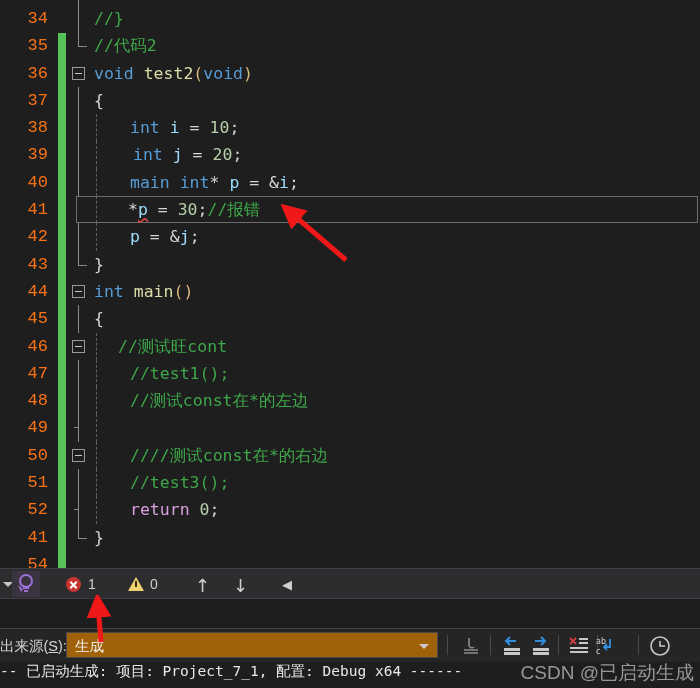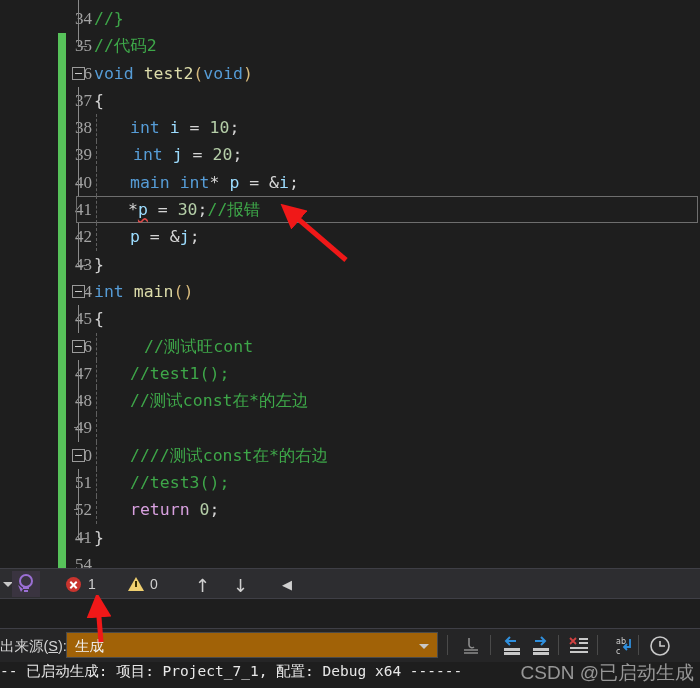--- a/index.html
+++ b/index.html
@@ -30,24 +30,23 @@
     height: 27.3px;
     line-height: 27.3px;
     white-space: pre;
   }
 
   .lineno {
     position: absolute;
     left: 0;
     width: 48px;
     text-align: right;
-    color: #a3a3a3;
-    font-family: Liberation Serif, serif;
+    color: #f97316;
+    font-family: Liberation Mono, monospace;
     font-size: 17px;
-    margin-left: 44px;
   }
 
   .changebar {
     position: absolute;
     left: 58px;
     width: 8px;
     height: 27.3px;
     background: #57c25a;
   }
 
@@ -405,21 +404,21 @@
       <span class="changebar"></span>
       <span class="foldline"></span>
       <span class="codetext t-pun">{</span>
     </div>
 
     <div class="code-row">
       <span class="lineno">47</span>
       <span class="changebar"></span>
       <span class="fold"></span>
       <span class="indentline dashed" style="left:96px;"></span>
-      <span class="codetext t-cmt" style="left:144px;">//测试旺cont</span>
+      <span class="codetext t-cmt" style="left:118px;">//测试旺cont</span>
     </div>
 
     <div class="code-row">
       <span class="lineno">48</span>
       <span class="changebar"></span>
       <span class="foldline"></span>
       <span class="indentline dashed" style="left:96px;"></span>
       <span class="codetext t-cmt" style="left:130px;">//test1();</span>
     </div>
 
@@ -538,21 +537,21 @@
         <path d="M3 3 L9 9 M9 3 L3 9" stroke="#d04040" stroke-width="1.8"></path>
         <rect x="12" y="3" width="9" height="2" fill="#c8c8c8"></rect>
         <rect x="12" y="7" width="9" height="2" fill="#c8c8c8"></rect>
         <rect x="3" y="12" width="18" height="2" fill="#c8c8c8"></rect>
         <rect x="3" y="16" width="18" height="2" fill="#c8c8c8"></rect>
       </svg>
     </span>
 
     <span class="vsep" style="left:597px;"></span>
 
-    <span class="outicon" style="left:614px;">
+    <span class="outicon" style="left:594px;">
       <svg width="24" height="22" viewBox="0 0 24 22">
         <text x="2" y="9" font-size="8" fill="#d0d0d0" font-family="DejaVu Sans, sans-serif">ab</text>
         <text x="2" y="19" font-size="8" fill="#d0d0d0" font-family="DejaVu Sans, sans-serif">c</text>
         <path d="M16 4 v8 h-5 M13 9 l-3 3 l3 3" fill="none" stroke="#2f8fdd" stroke-width="1.8"></path>
       </svg>
     </span>
 
     <span class="vsep" style="left:638px;"></span>
 
     <span class="outicon" style="left:648px;">

